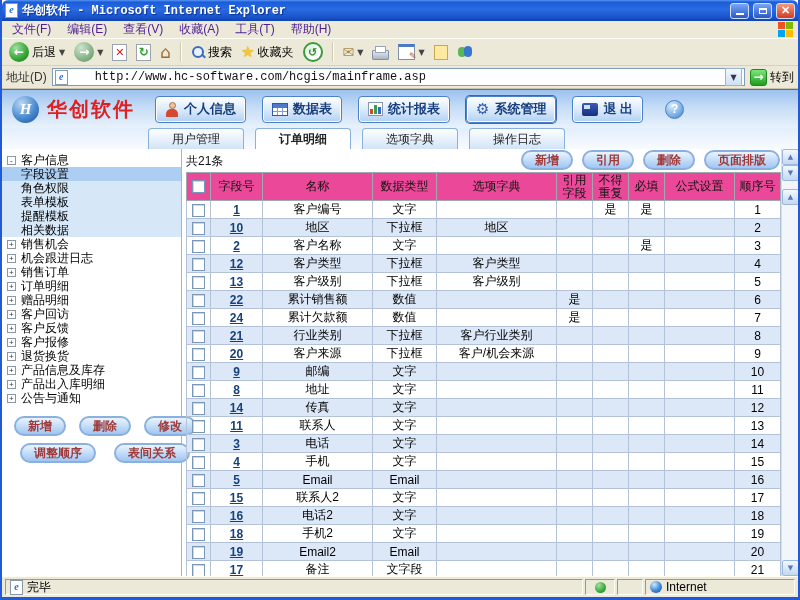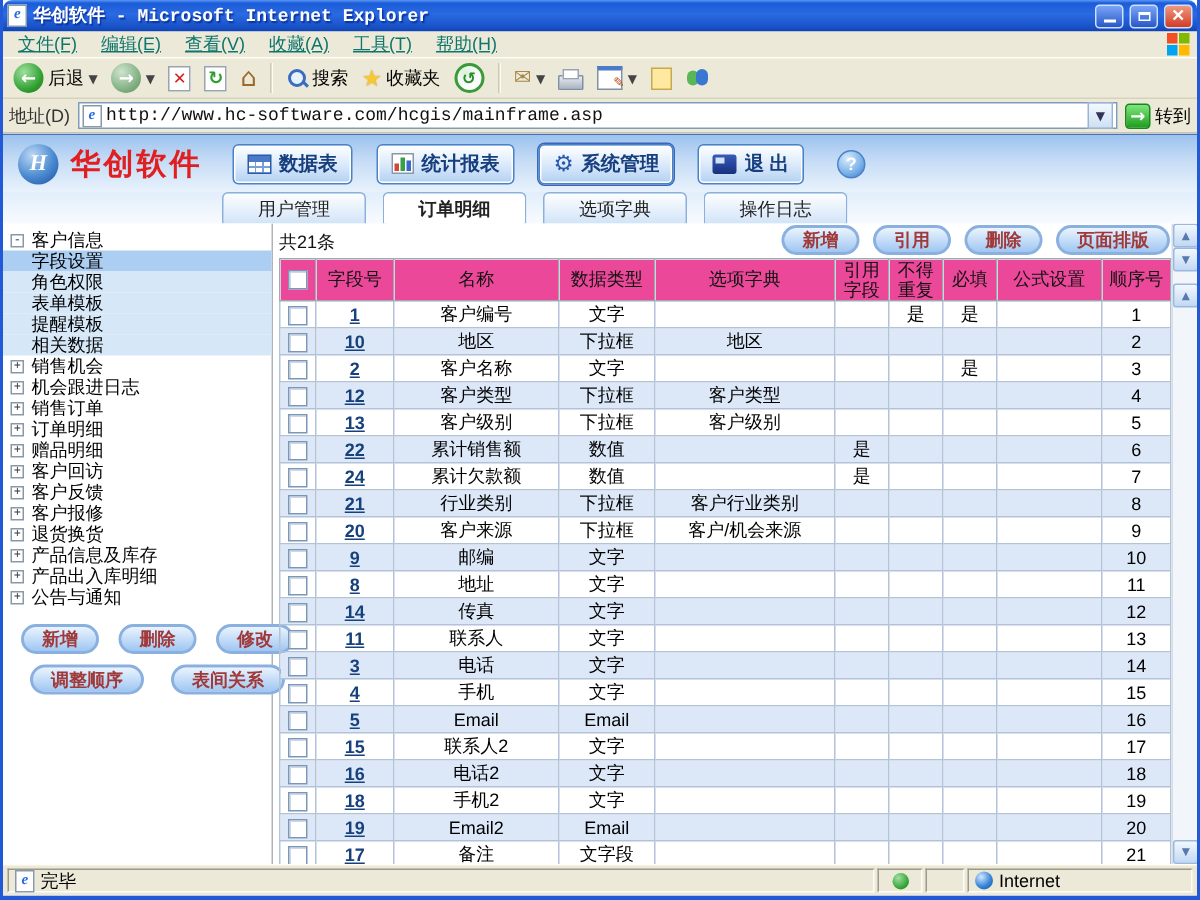--- a/index.html
+++ b/index.html
@@ -16,21 +16,21 @@
   .ie-page::after{content:"e";}
   .wbtn{width:19px;height:16px;border-radius:3px;border:1px solid #cfe0ff;display:flex;align-items:flex-end;justify-content:center;
     color:#fff;font-size:9px;font-weight:bold;box-sizing:border-box;}
   .wbtn.min,.wbtn.restore{background:linear-gradient(#79a5f6,#2858c8);}
   .wbtn.min span{width:8px;height:2px;background:#fff;margin-bottom:3px;}
   .wbtn.restore{align-items:center;}
   .wbtn.restore span{width:8px;height:6px;border:1px solid #fff;border-top:2px solid #fff;box-sizing:border-box;}
   .wbtn.close{background:linear-gradient(#f0987e,#d23c24);align-items:center;font-size:11px;}
   
   .menubar{height:17px;flex:0 0 17px;background:#ece9d8;display:flex;align-items:center;font-size:12px;padding:0 2px;}
-  .menu-item{padding:0 8px;color:#0f766e;height:100%;display:flex;align-items:center;text-decoration:underline;}
+  .menu-item{padding:0 8px;color:#4c1d95;height:100%;display:flex;align-items:center;}
   .menubar-spacer{flex:1;}
   .winlogo{width:15px;height:15px;display:grid;grid-template-columns:7px 7px;grid-template-rows:7px 7px;gap:1px;margin-right:3px;}
   .winlogo i{display:block;}
   .winlogo i:nth-child(1){background:#f25022;}
   .winlogo i:nth-child(2){background:#7fba00;}
   .winlogo i:nth-child(3){background:#00a4ef;}
   .winlogo i:nth-child(4){background:#ffb900;}
   
   .toolbar{height:26px;flex:0 0 26px;background:#ece9d8;display:flex;align-items:center;gap:3px;padding:0 4px;
     border-top:1px solid #fffef4;border-bottom:1px solid #d6d2bc;font-size:12px;}
@@ -56,21 +56,21 @@
   .notes{width:12px;height:13px;background:#ffe9a0;border:1px solid #c8a850;}
   .msgr{width:16px;height:14px;position:relative;}
   .msgr::before{content:"";position:absolute;left:1px;top:2px;width:8px;height:10px;border-radius:4px;background:#58b858;}
   .msgr::after{content:"";position:absolute;left:7px;top:1px;width:8px;height:11px;border-radius:4px;background:#3878d0;}
   .tsep{width:0;height:20px;border-left:1px solid #cfcab2;border-right:1px solid #fffef4;margin:0 3px;}
   
   .addressbar{height:22px;flex:0 0 22px;background:#ece9d8;display:flex;align-items:center;font-size:12px;gap:5px;
     padding:0 4px;border-bottom:1px solid #c8c4b0;}
   .addr-label{color:#333;}
   .addr-box{flex:1;height:18px;background:#fff;border:1px solid #7f9db9;display:flex;align-items:center;gap:3px;padding:0 2px;box-sizing:border-box;}
-  .addr-box input{flex:1;border:none;outline:none;font-size:12px;font-family:"Liberation Mono",monospace;color:#111;padding:0;background:transparent;}
+  .addr-box input{flex:1;border:none;outline:none;font-size:12px;font-family:"Liberation Mono",monospace;color:#111;padding:0;background:transparent;margin-left:24px;}
   .addr-dd{width:15px;height:16px;background:linear-gradient(#f4f8fe,#cfe0f4);border:1px solid #9ab4d4;display:flex;align-items:center;justify-content:center;font-size:8px;color:#335;font-family:"DejaVu Sans",sans-serif;}
   .gobtn{display:flex;align-items:center;gap:3px;}
   .goicon{width:17px;height:17px;border-radius:3px;background:linear-gradient(#7ee67e,#1e9e1e);color:#fff;font-weight:bold;
     display:flex;align-items:center;justify-content:center;font-size:12px;font-family:"DejaVu Sans",sans-serif;border:1px solid #18881a;box-sizing:border-box;}
   
   .page{flex:1;background:#fff;display:flex;flex-direction:column;overflow:hidden;}
   .appheader{height:38px;flex:0 0 38px;background:linear-gradient(180deg,#9cc2ee 0%,#c6dcf6 45%,#e8f2fc 100%);
     border-top:1px solid #4a72b0;display:flex;align-items:center;}
   .logo-sphere{width:27px;height:27px;border-radius:50%;background:radial-gradient(circle at 35% 28%,#bcd8f4,#4a8ad0 55%,#1a4ea0);
     display:flex;align-items:center;justify-content:center;margin:0 8px 0 10px;color:#fff;font:italic bold 15px "Liberation Serif",serif;flex:0 0 auto;}
@@ -243,20 +243,24 @@
       <span>转到</span>
     </span>
   </div>
 
   <div class="page">
 
     <div class="appheader">
       <span class="logo-sphere">H</span>
       <span class="brand">华创软件</span>
       <span class="nav">
+        <span class="navbtn">
+          <span class="person"></span>
+          <span>个人信息</span>
+        </span>
         <span class="navbtn">
           <span class="gridicon"></span>
           <span>数据表</span>
         </span>
         <span class="navbtn">
           <span class="charticon">
               <i></i>
               <i></i>
               <i></i>
             </span>

